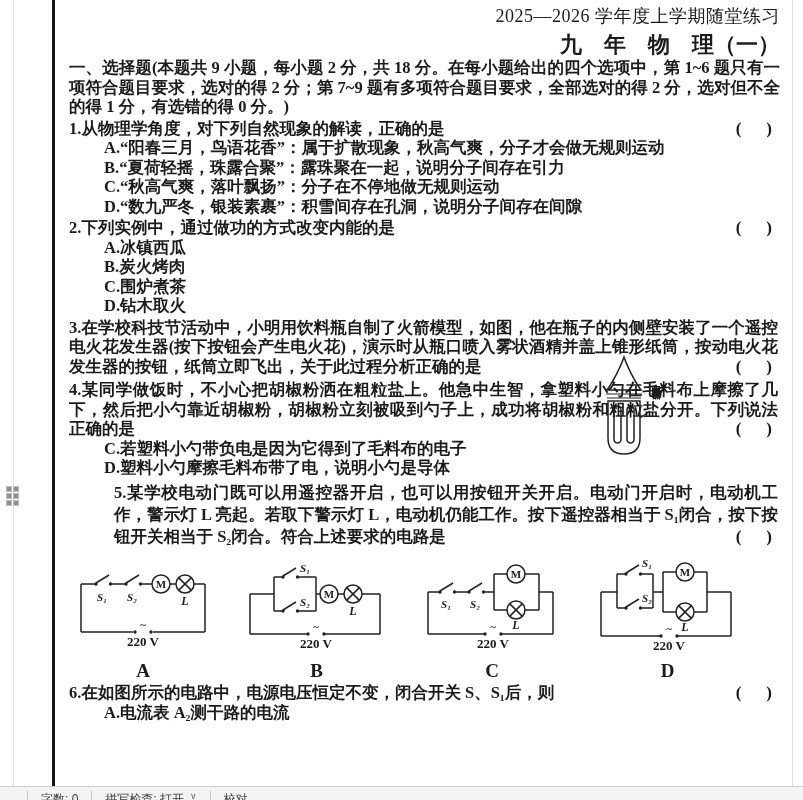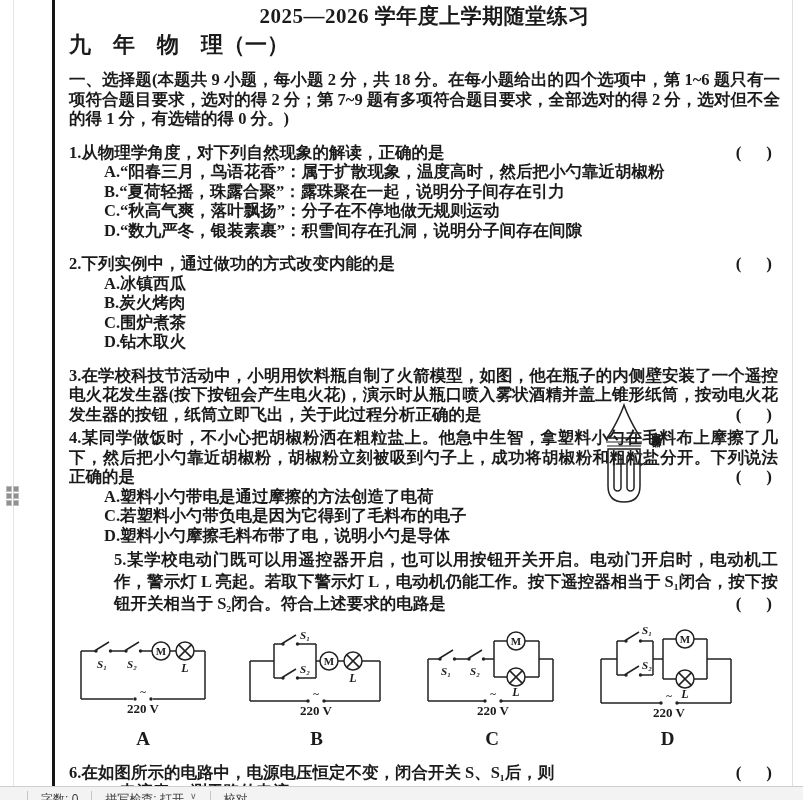--- a/index.html
+++ b/index.html
@@ -6,24 +6,24 @@
   .screen{position:relative;width:803px;height:800px;background:#ffffff;overflow:hidden;
           font-family:"Liberation Serif", serif;color:#1b1b1b;}
   .vline-left{position:absolute;left:13px;top:0;height:786px;width:1px;background:#e4e4e4;}
   .vline-right{position:absolute;left:792px;top:0;height:786px;width:1px;background:#dedede;}
   .doc-border{position:absolute;left:52px;top:0;height:786px;width:3px;background:#141414;}
   .drag-handle{position:absolute;left:7px;top:487px;display:grid;grid-template-columns:4px 4px;gap:3px;cursor:grab;}
   .drag-handle i{width:4px;height:4px;background:#909090;outline:1px solid #bdbdbd;}
 
   .doc{position:absolute;left:55px;top:0;width:737px;height:786px;box-sizing:border-box;
        padding:3px 12px 0 14px;font-weight:bold;font-size:16.5px;line-height:19.5px;overflow:hidden;}
-  .title1{text-align:center;font-size:21px;line-height:27px;font-weight:700;letter-spacing:0.5px;}
-  .title2{text-align:left;font-size:22px;line-height:26px;font-weight:900;margin-top:2px;}
-  .intro{margin-top:12px;text-align:justify;}
-  .q{margin-top:14px;}
+  .title1{text-align:right;font-size:18px;line-height:27px;font-weight:400;letter-spacing:0.5px;}
+  .title2{text-align:right;font-size:22px;line-height:26px;font-weight:900;margin-top:2px;}
+  .intro{margin-top:0;text-align:justify;}
+  .q{margin-top:2px;}
   .stem{position:relative;text-align:justify;padding-right:2px;}
   .stem-wide{line-height:22px;}
   .paren{position:absolute;right:4px;bottom:0;font-size:17px;letter-spacing:4px;white-space:pre;}
   .opts{margin-left:35px;}
   .opt{text-align:left;}
   .opts-row{margin-left:35px;display:flex;flex-direction:column;}
   .opts-row .o0{width:172px;}
   .opts-row .o1{width:160px;}
   .opts-row .o2{width:166px;}
   .q3wrap{position:relative;}
@@ -73,21 +73,21 @@
     <div class="title2">九　年　物　理（一）</div>
 
     <div class="intro">一、选择题(本题共 9 小题，每小题 2 分，共 18 分。在每小题给出的四个选项中，第 1~6 题只有一项符合题目要求，选对的得 2 分；第 7~9 题有多项符合题目要求，全部选对的得 2 分，选对但不全的得 1 分，有选错的得 0 分。)</div>
 
     <div class="q">
       <div class="stem">
         <span>1.从物理学角度，对下列自然现象的解读，正确的是</span>
         <span class="paren">(　)</span>
       </div>
       <div class="opts">
-        <div class="opt">A.“阳春三月，鸟语花香”：属于扩散现象，温度高时，然后把小勺靠近胡椒粉</div>
+        <div class="opt">A.“阳春三月，鸟语花香”：属于扩散现象，秋高气爽，分子才会做无规则运动</div>
         <div class="opt">B.“夏荷轻摇，珠露合聚”：露珠聚在一起，说明分子间存在引力</div>
         <div class="opt">C.“秋高气爽，落叶飘扬”：分子在不停地做无规则运动</div>
         <div class="opt">D.“数九严冬，银装素裹”：积雪间存在孔洞，说明分子间存在间隙</div>
       </div>
     </div>
 
     <div class="q">
       <div class="stem">
         <span>2.下列实例中，通过做功的方式改变内能的是</span>
         <span class="paren">(　)</span>
@@ -119,21 +119,20 @@
         <div class="fig-label">电火花发生器</div>
       </div>
     </div>
 
     <div class="q" style="margin-top:4px;">
       <div class="stem">
         <span>4.某同学做饭时，不小心把胡椒粉洒在粗粒盐上。他急中生智，拿塑料小勺在毛料布上摩擦了几下，然后把小勺靠近胡椒粉，胡椒粉立刻被吸到勺子上，成功将胡椒粉和粗粒盐分开。下列说法正确的是</span>
         <span class="paren">(　)</span>
       </div>
       <div class="opts">
-        <div class="opt">A.塑料小勺带电是通过摩擦的方法创造了电荷</div>
         <div class="opt">C.若塑料小勺带负电是因为它得到了毛料布的电子</div>
         <div class="opt">D.塑料小勺摩擦毛料布带了电，说明小勺是导体</div>
       </div>
     </div>
 
     <div class="q" style="margin-top:4px;margin-left:45px;">
       <div class="stem stem-wide">
         <span>5.某学校电动门既可以用遥控器开启，也可以用按钮开关开启。电动门开启时，电动机工作，警示灯 L 亮起。若取下警示灯 L，电动机仍能工作。按下遥控器相当于 S₁闭合，按下按钮开关相当于 S₂闭合。符合上述要求的电路是</span>
         <span class="paren">(　)</span>
       </div>

